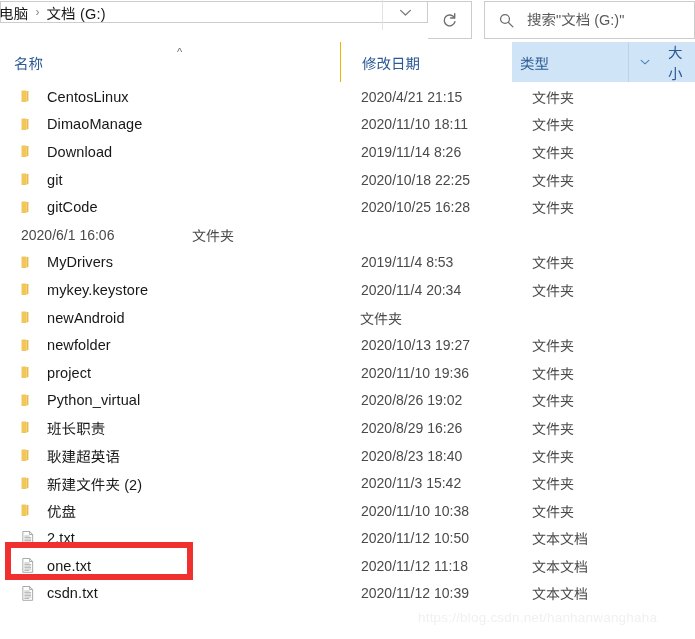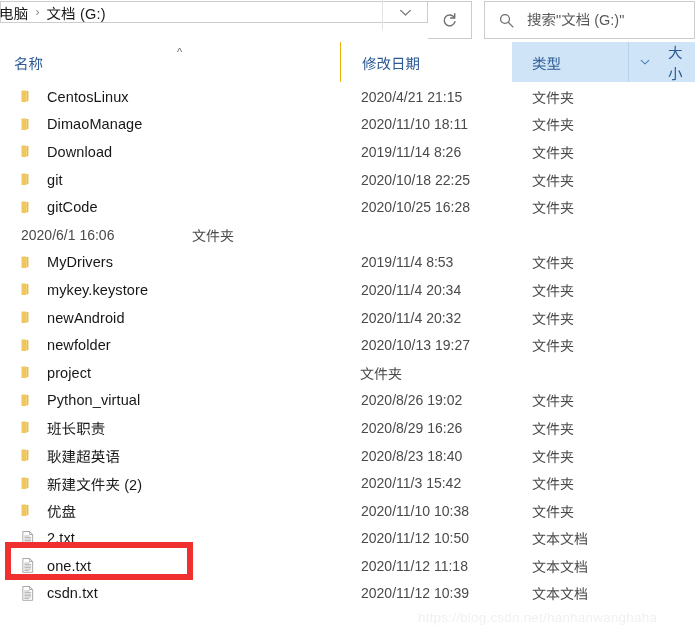--- a/index.html
+++ b/index.html
@@ -126,21 +126,21 @@
   .col {
     position: relative;
     display: flex;
     align-items: center;
     font-size: 14.5px;
     color: #2c5a94;
     box-sizing: border-box;
   }
   .col-name  { width: 340px; padding-left: 14px; }
   .col-date  { width: 172px; padding-left: 21px; border-left: 1px solid #eab308; }
-  .col-type  { width: 148px; padding-left: 20px; background: #cfe4f7; }
+  .col-type  { width: 148px; padding-left: 8px; background: #cfe4f7; }
   .col-size  { width: 35px;  padding-left: 8px; background: #cfe4f7; }
   .sort-caret {
     position: absolute;
     left: 177px;
     top: 5px;
     color: #6a6a6a;
     font-size: 11px;
     line-height: 1;
   }
   .type-filter {
@@ -370,21 +370,20 @@
       <div class="cell-type">文件夹</div>
     </div>
     <div class="row">
       <div class="cell-name">
         <svg class="icon" viewBox="0 0 18 18">
           <path d="M2.2 2.6 h4.0 a0.6 0.6 0 0 1 0.6 0.6 v11.0 a0.6 0.6 0 0 1 -0.6 0.6 h-4.0 a0.6 0.6 0 0 1 -0.6 -0.6 v-11.0 a0.6 0.6 0 0 1 0.6 -0.6 z" fill="#f1c75b"></path>
           <path d="M6.9 3.3 h1.5 a0.5 0.5 0 0 1 0.5 0.5 v9.6 a0.5 0.5 0 0 1 -0.5 0.5 h-1.5 z" fill="#e8bb45"></path>
         </svg>
         <span class="label">newAndroid</span>
       </div>
-      <div class="cell-date">2020/11/4 20:32</div>
       <div class="cell-type">文件夹</div>
     </div>
     <div class="row">
       <div class="cell-name">
         <svg class="icon" viewBox="0 0 18 18">
           <path d="M2.2 2.6 h4.0 a0.6 0.6 0 0 1 0.6 0.6 v11.0 a0.6 0.6 0 0 1 -0.6 0.6 h-4.0 a0.6 0.6 0 0 1 -0.6 -0.6 v-11.0 a0.6 0.6 0 0 1 0.6 -0.6 z" fill="#f1c75b"></path>
           <path d="M6.9 3.3 h1.5 a0.5 0.5 0 0 1 0.5 0.5 v9.6 a0.5 0.5 0 0 1 -0.5 0.5 h-1.5 z" fill="#e8bb45"></path>
         </svg>
         <span class="label">newfolder</span>
       </div>
@@ -392,20 +391,21 @@
       <div class="cell-type">文件夹</div>
     </div>
     <div class="row">
       <div class="cell-name">
         <svg class="icon" viewBox="0 0 18 18">
           <path d="M2.2 2.6 h4.0 a0.6 0.6 0 0 1 0.6 0.6 v11.0 a0.6 0.6 0 0 1 -0.6 0.6 h-4.0 a0.6 0.6 0 0 1 -0.6 -0.6 v-11.0 a0.6 0.6 0 0 1 0.6 -0.6 z" fill="#f1c75b"></path>
           <path d="M6.9 3.3 h1.5 a0.5 0.5 0 0 1 0.5 0.5 v9.6 a0.5 0.5 0 0 1 -0.5 0.5 h-1.5 z" fill="#e8bb45"></path>
         </svg>
         <span class="label">project</span>
       </div>
+      <div class="cell-date">2020/11/10 19:36</div>
       <div class="cell-type">文件夹</div>
     </div>
     <div class="row">
       <div class="cell-name">
         <svg class="icon" viewBox="0 0 18 18">
           <path d="M2.2 2.6 h4.0 a0.6 0.6 0 0 1 0.6 0.6 v11.0 a0.6 0.6 0 0 1 -0.6 0.6 h-4.0 a0.6 0.6 0 0 1 -0.6 -0.6 v-11.0 a0.6 0.6 0 0 1 0.6 -0.6 z" fill="#f1c75b"></path>
           <path d="M6.9 3.3 h1.5 a0.5 0.5 0 0 1 0.5 0.5 v9.6 a0.5 0.5 0 0 1 -0.5 0.5 h-1.5 z" fill="#e8bb45"></path>
         </svg>
         <span class="label">Python_virtual</span>
       </div>

